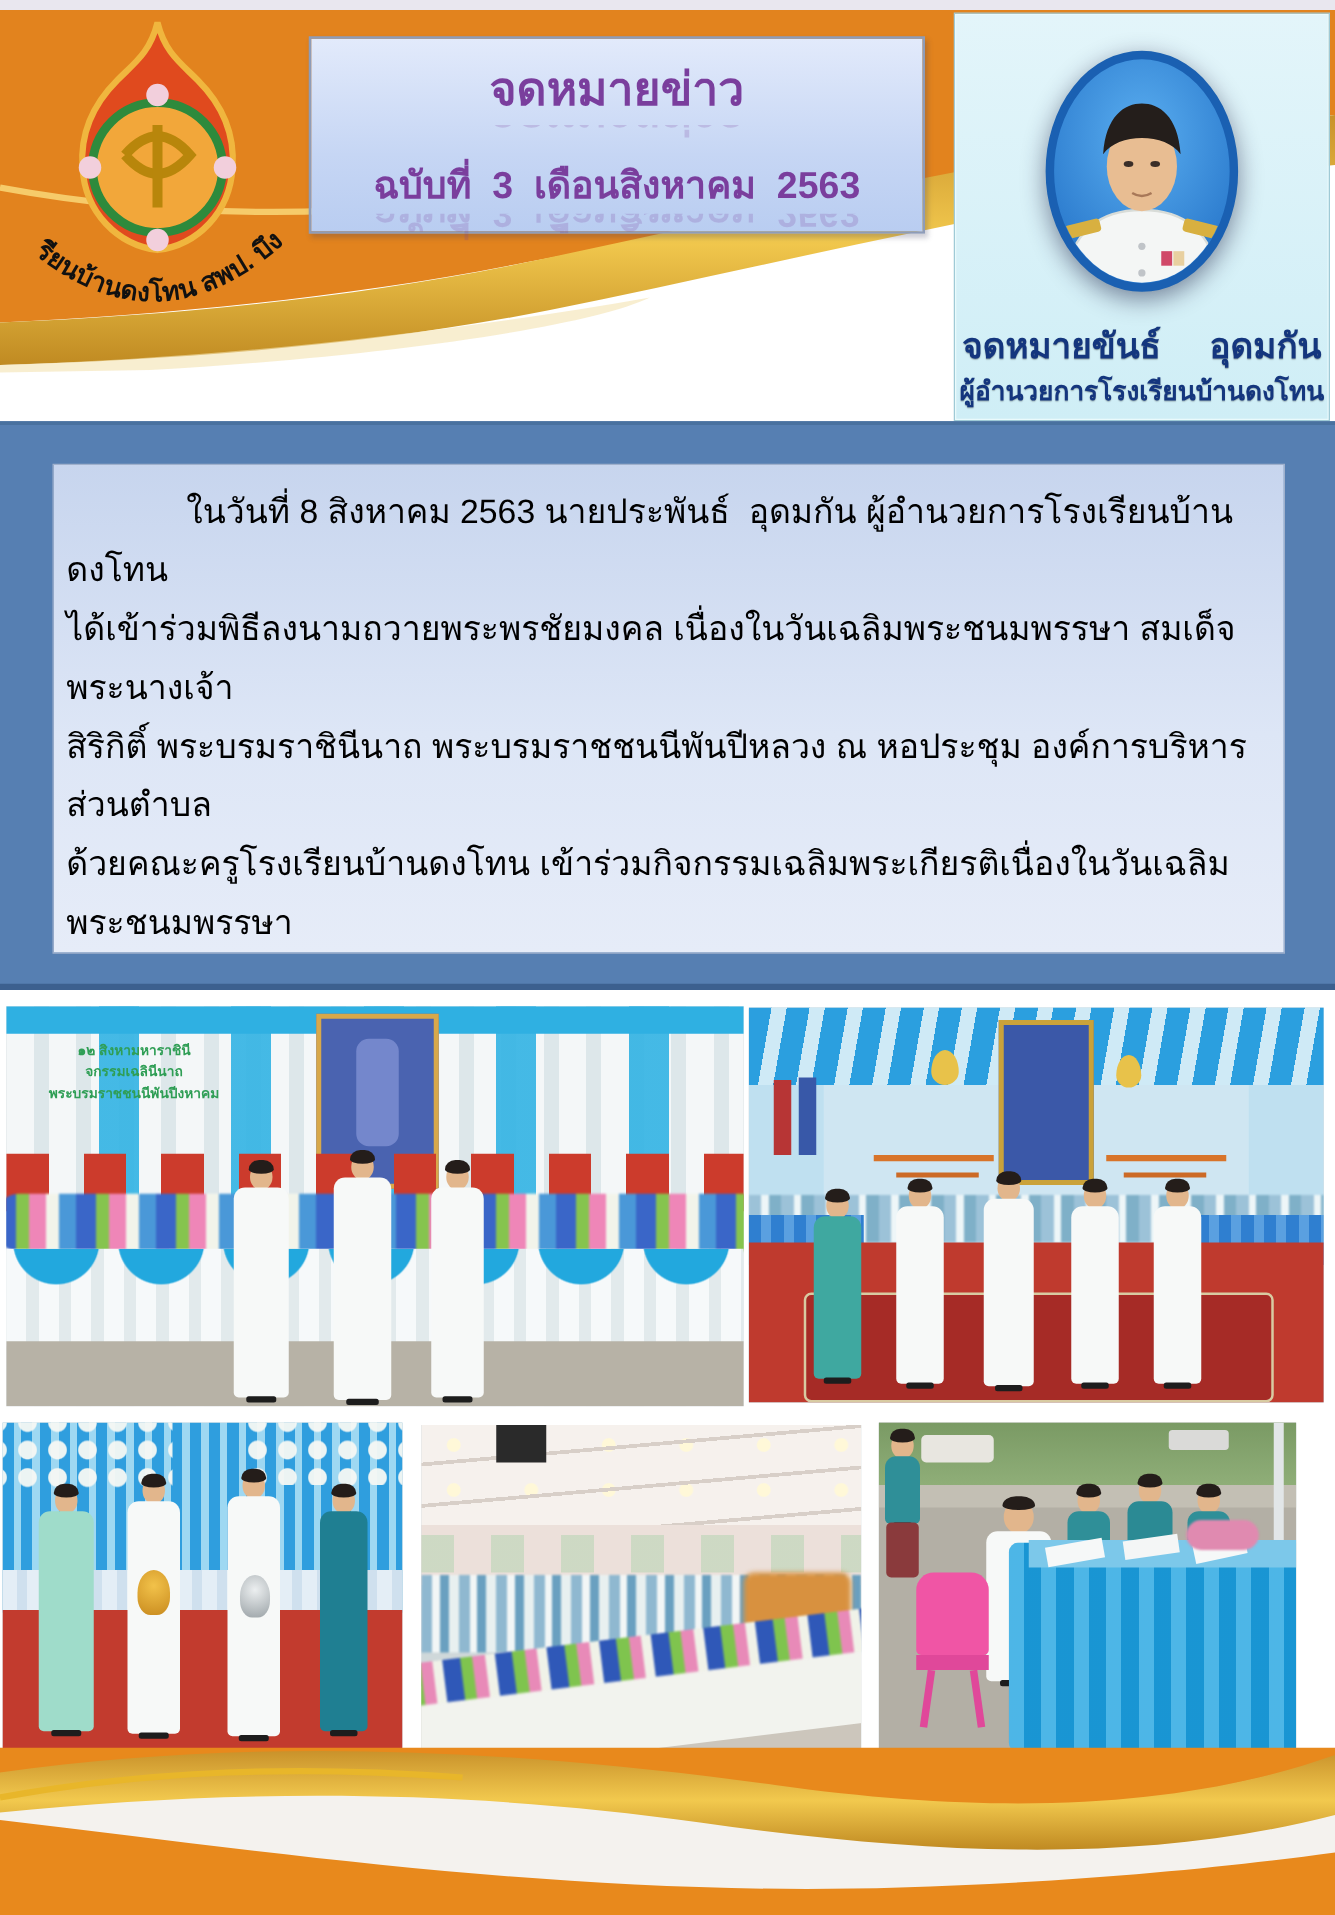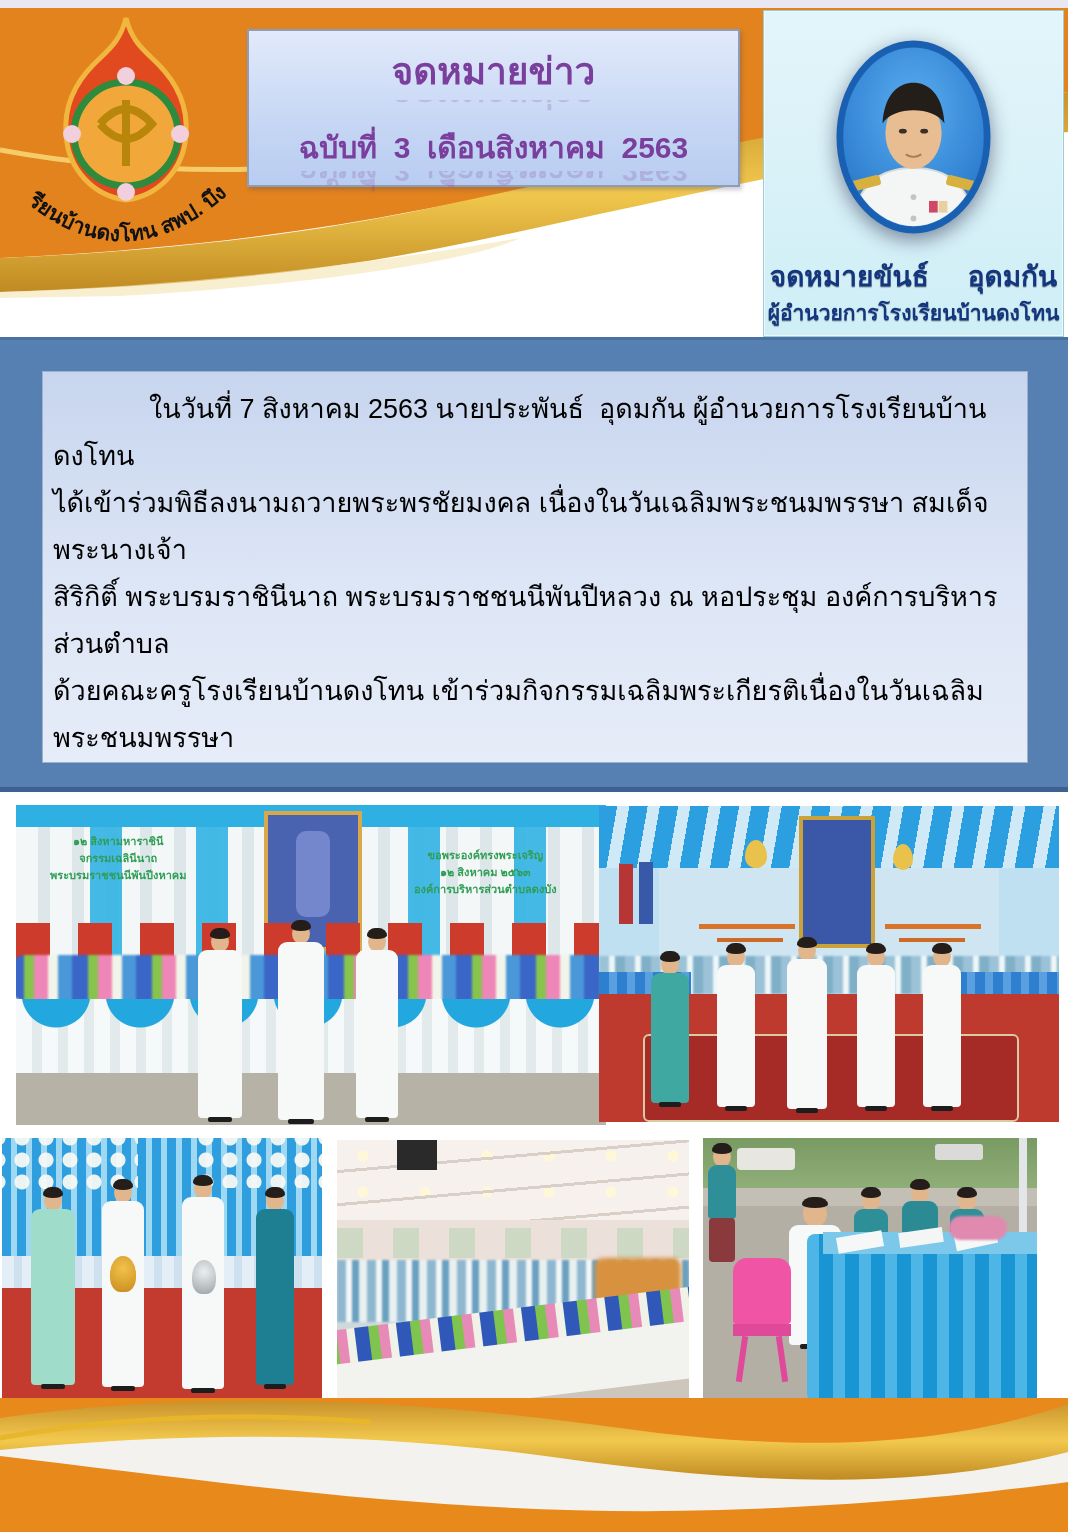--- a/index.html
+++ b/index.html
@@ -113,44 +113,39 @@
         <ellipse cx="91" cy="94" rx="4" ry="2.4" fill="#3a2e28"></ellipse>
         <path d="M72,118 q8,5 16,0" stroke="#a87858" stroke-width="2" fill="none"></path>
       </g>
     </svg>
     <div class="dname">จดหมายขันธ์     อุดมกัน</div>
     <div class="drole">ผู้อำนวยการโรงเรียนบ้านดงโทน</div>
   </div>
 
   <div class="ab band">
     <div class="abox">
-      <div class="ln ind">ในวันที่ 7 สิงหาคม 2563 นายประพันธ์  อุดมกัน ผู้อำนวยการโรงเรียนบ้านดงโทน</div>
+      <div class="ln ind">ในวันที่ 8 สิงหาคม 2563 นายประพันธ์  อุดมกัน ผู้อำนวยการโรงเรียนบ้านดงโทน</div>
       <div class="ln">ได้เข้าร่วมพิธีลงนามถวายพระพรชัยมงคล เนื่องในวันเฉลิมพระชนมพรรษา สมเด็จพระนางเจ้า</div>
       <div class="ln">สิริกิติ์ พระบรมราชินีนาถ พระบรมราชชนนีพันปีหลวง ณ หอประชุม องค์การบริหารส่วนตำบล</div>
       <div class="ln">ด้วยคณะครูโรงเรียนบ้านดงโทน เข้าร่วมกิจกรรมเฉลิมพระเกียรติเนื่องในวันเฉลิมพระชนมพรรษา</div>
 
     </div>
   </div>
 
-  <div class="photo" style="left:16px;top:805px;width:590px;height:320px;" role="img" aria-label="คณะผู้บริหารสามคนในเครื่องแบบขาวหน้าเวทีประดับผ้าสีฟ้าและพระบรมฉายาลักษณ์">
+  <div class="photo" style="left:5px;top:805px;width:590px;height:320px;" role="img" aria-label="คณะผู้บริหารสามคนในเครื่องแบบขาวหน้าเวทีประดับผ้าสีฟ้าและพระบรมฉายาลักษณ์">
     <div class="ab" style="inset:0;background:repeating-linear-gradient(90deg,#f4f7f8 0 22px,#dde7ea 22px 34px);"></div>
     <div class="ab" style="left:0;top:0;width:100%;height:192px;background:repeating-linear-gradient(90deg,transparent 0 74px,#35b4e4 74px 106px);opacity:.92;"></div>
     <div class="ab" style="left:0;top:0;width:100%;height:22px;background:#2fb0e2;"></div>
     <div class="ab" style="left:248px;top:6px;width:90px;height:132px;background:#4a63b0;border:4px solid #d8a84a;">
       <div class="ab" style="left:28px;top:16px;width:34px;height:86px;background:#7487cc;border-radius:10px;"></div>
     </div>
     <div class="gtxt" style="left:34px;top:28px;">
       <div>๑๒ สิงหามหาราชินี</div>
       <div>จกรรมเฉลินีนาถ</div>
       <div>พระบรมราชชนนีพันปีงหาคม</div>
-    </div>
-    <div class="gtxt" style="left:398px;top:42px;">
-      <div>ขอพระองค์ทรงพระเจริญ</div>
-      <div>๑๒ สิงหาคม ๒๕๖๓</div>
-      <div>องค์การบริหารส่วนตำบลดงบัง</div>
     </div>
     <div class="ab" style="left:0;top:118px;width:100%;height:46px;background:repeating-linear-gradient(90deg,#cc3b2c 0 34px,transparent 34px 62px);"></div>
     <div class="ab" style="left:-8px;top:150px;width:106%;height:46px;border-radius:18px;filter:blur(1px);background:repeating-linear-gradient(90deg,#3a66c8 0 16px,#86c44e 16px 26px,#ef86b8 26px 40px,#f2f4ea 40px 50px,#4a98d8 50px 64px);"></div>
     <div class="ab" style="left:0;top:194px;width:100%;height:78px;background:repeating-linear-gradient(90deg,#f6f9fa 0 16px,#e2eaec 16px 26px);"></div>
     <div class="ab" style="left:0;top:194px;width:100%;height:46px;background:radial-gradient(circle at 40px -6px,#22a8de 0 34px,transparent 35px);background-size:84px 50px;background-repeat:repeat-x;"></div>
     <div class="ab" style="left:0;top:268px;width:100%;height:52px;background:#b7b2a6;"></div>
     <div class="fg" style="left:178px;top:126px;width:52px;">
         <span class="hd"></span>
         <span class="bd" style="width:44px;height:168px;"></span>
       </div>

